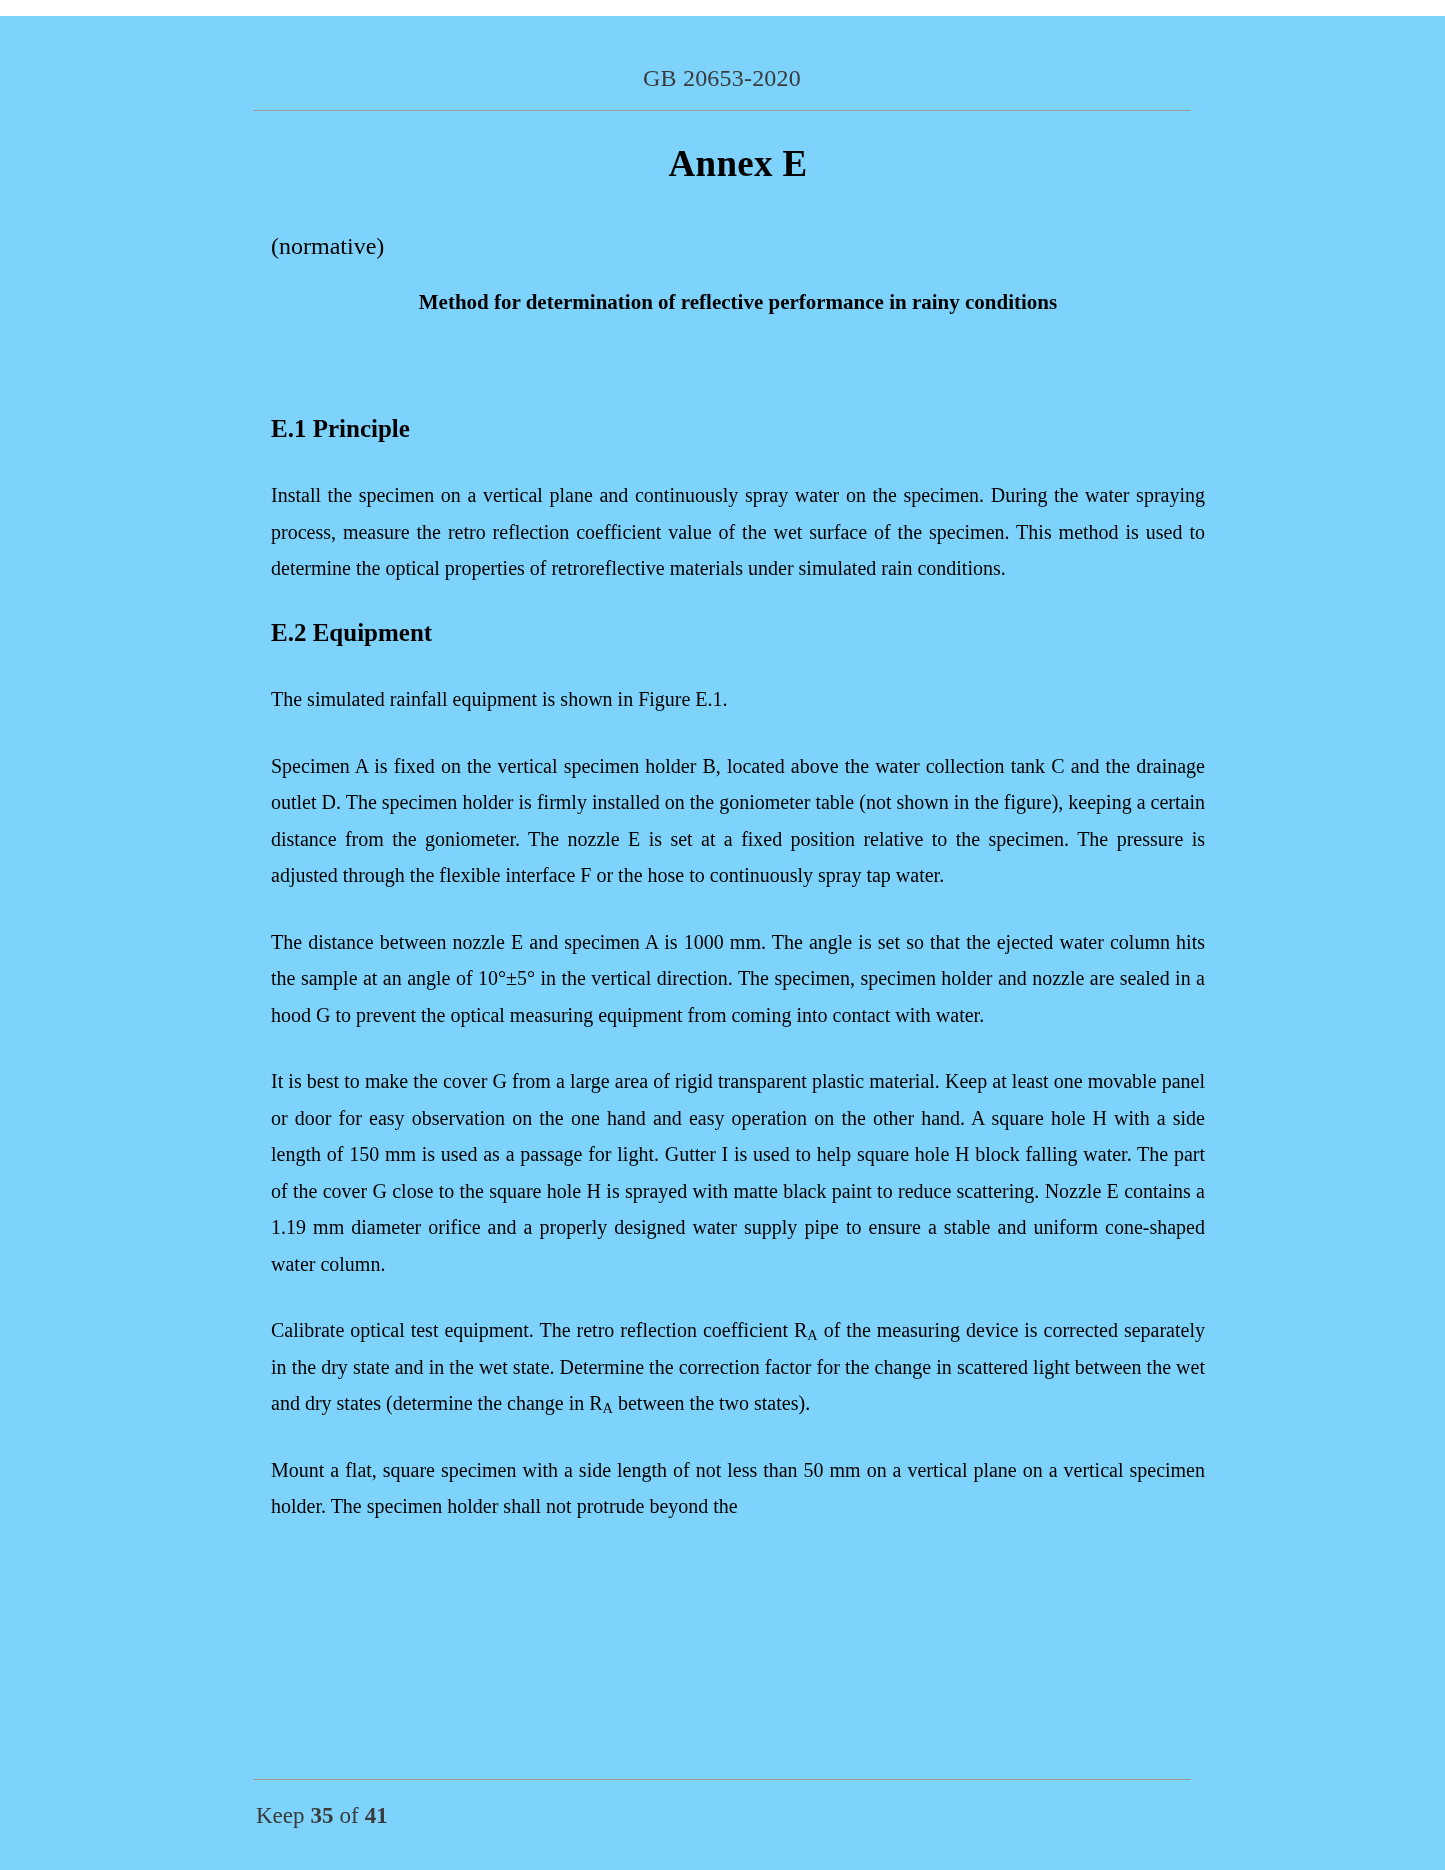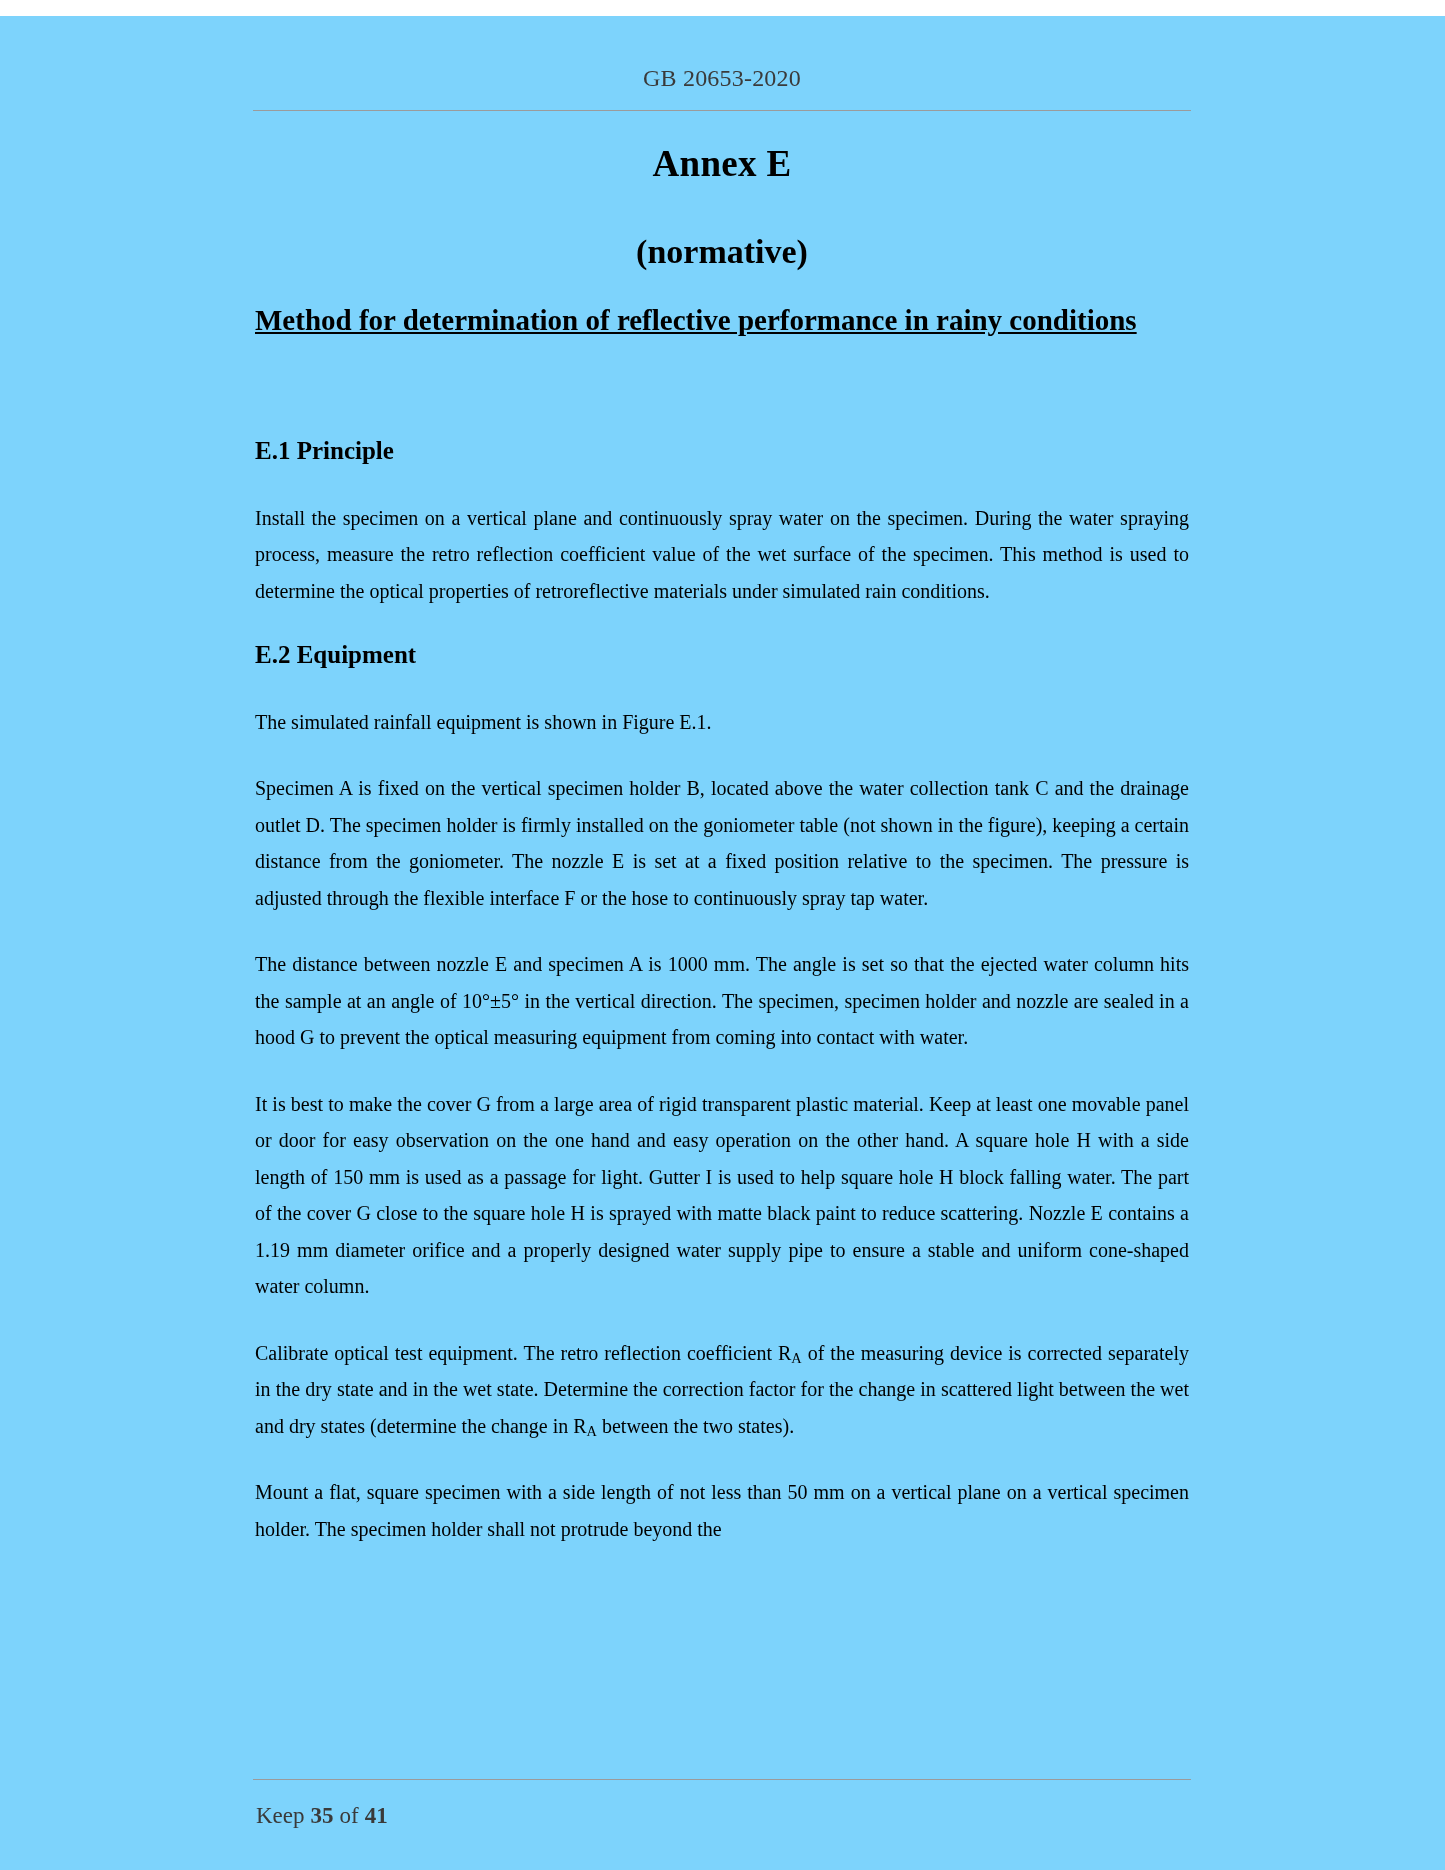--- a/index.html
+++ b/index.html
@@ -37,46 +37,44 @@
   }
   .header-rule {
     margin-top: 17px;
     border-top: 1.4px solid #9b9b9b;
     width: 100%;
   }
 
   
   .content {
     position: absolute;
-    left: 255px;
+    left: 271px;
     top: 125px;
     width: 934px;
   }
 
   .annex-title {
     text-align: center;
     font-weight: bold;
     font-size: 37px;
     line-height: 1.25;
     margin: 0 0 44px 0;
     letter-spacing: 0.3px;
   }
   .annex-kind {
-    text-align: center;
-    font-size: 34px;
+    font-size: 24px;
     line-height: 1.25;
     margin: 0 0 28px 0;
-    font-weight: bold;
   }
   .annex-subtitle {
+    text-align: center;
     font-weight: bold;
-    font-size: 29px;
+    font-size: 21px;
     line-height: 1.3;
     margin: 0 0 96px 0;
-    text-decoration: underline;
   }
 
   h2.section-heading {
     font-weight: bold;
     font-size: 25px;
     line-height: 1.3;
     margin: 0 0 32px 0;
     text-align: left;
   }
 

